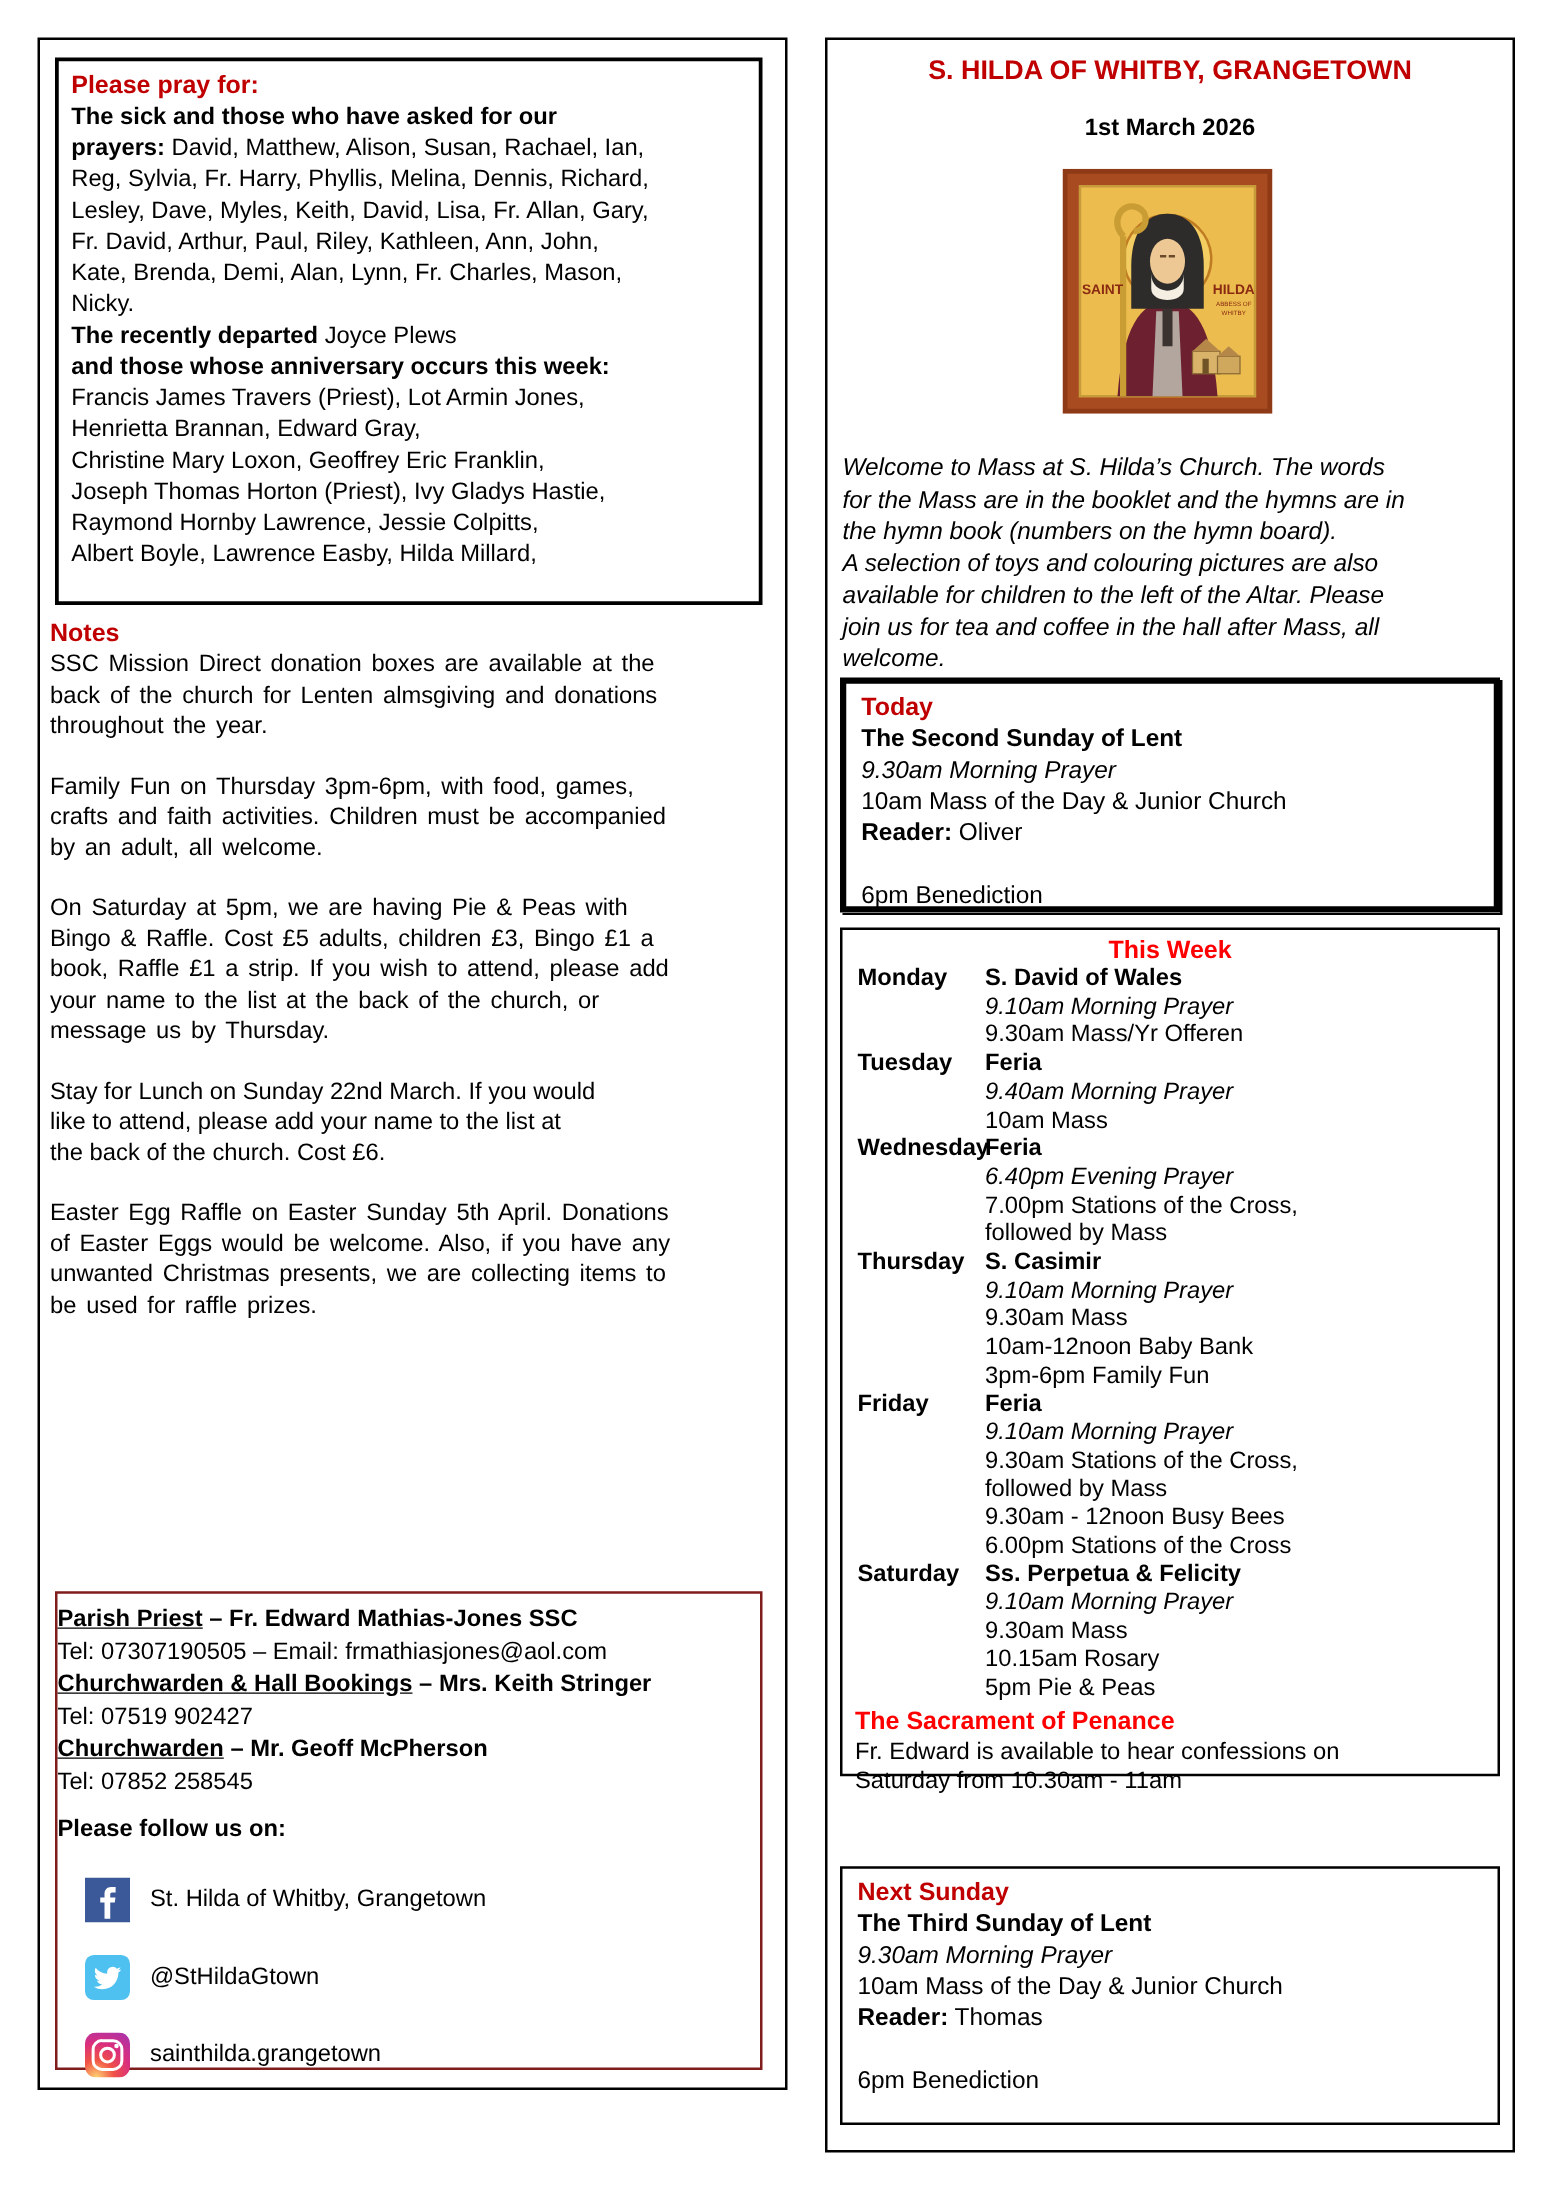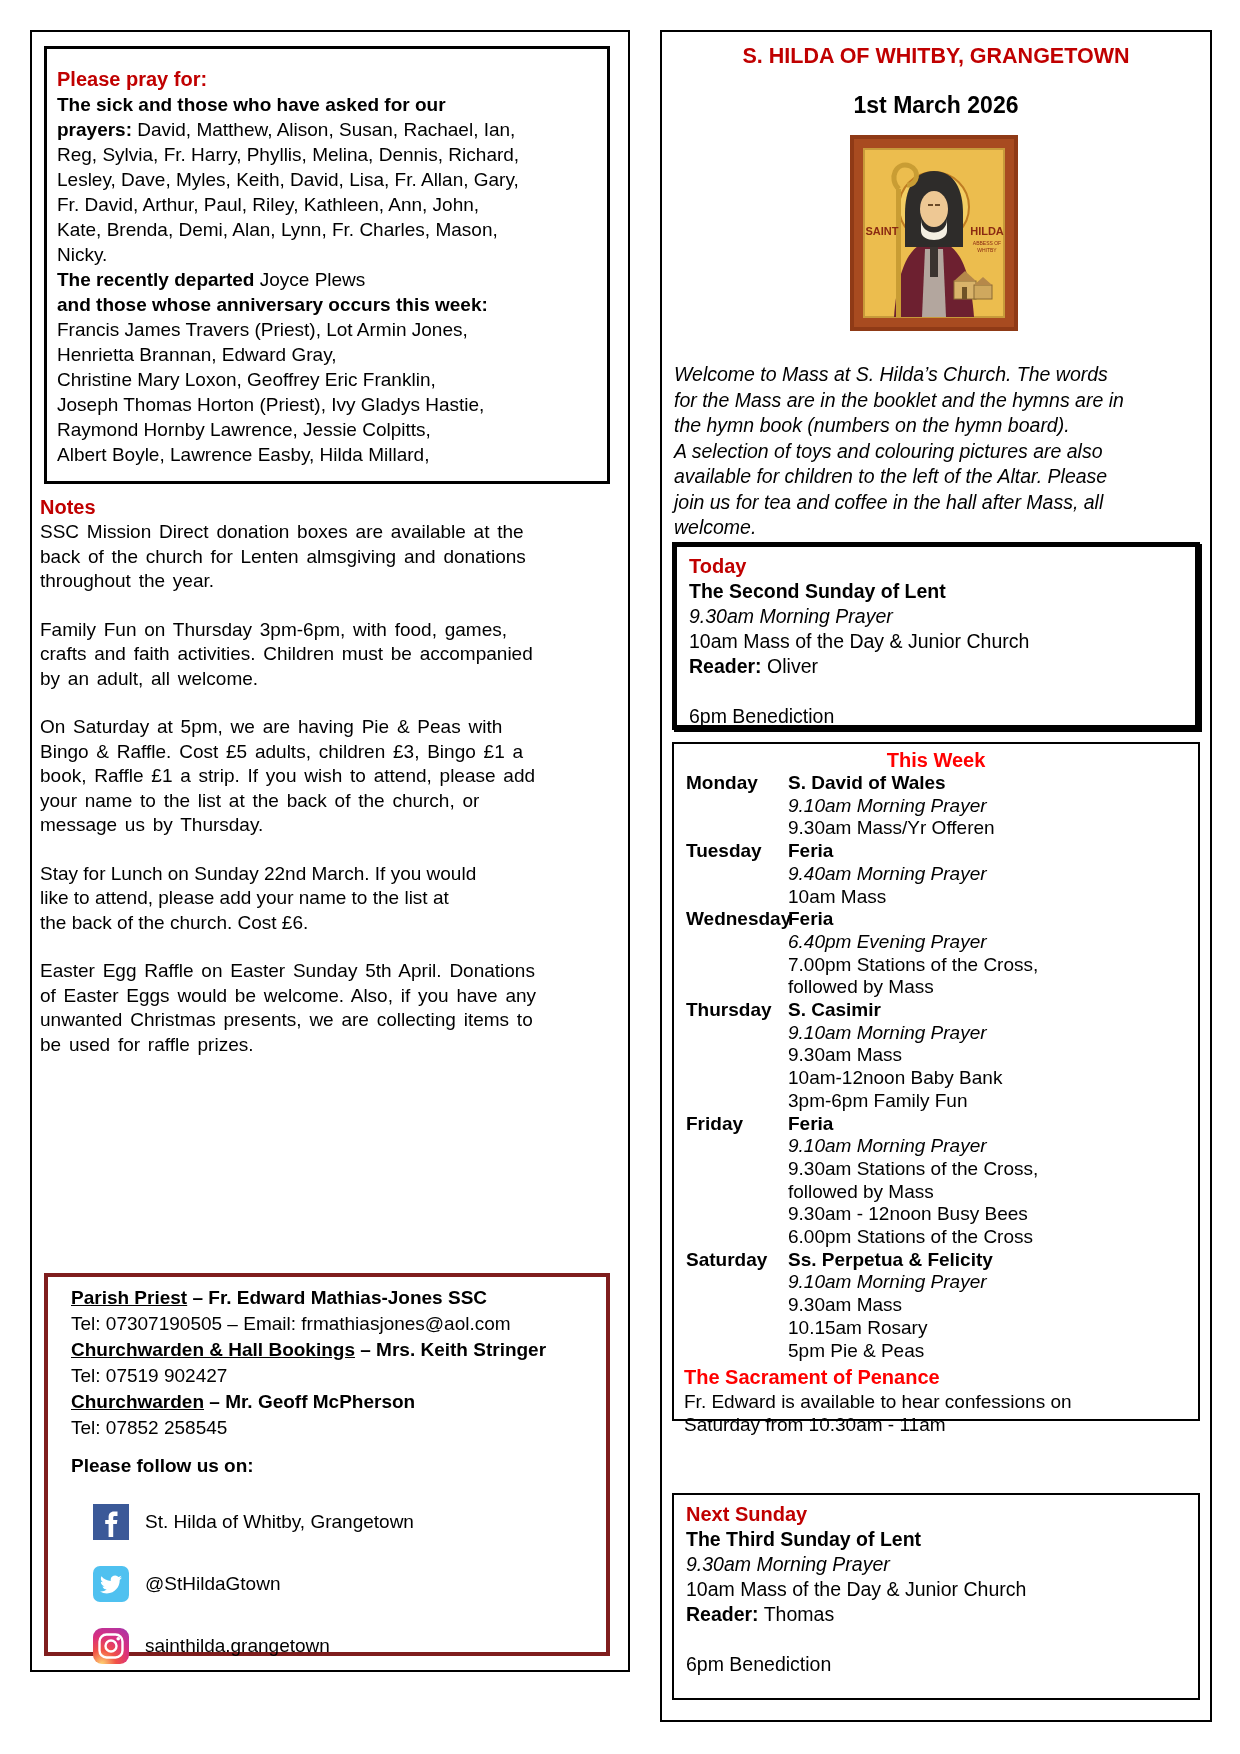--- a/index.html
+++ b/index.html
@@ -1,41 +1,41 @@
 <!DOCTYPE html>
 <html style="--dark-red: #C00000; --bright-red: #FF0000;"><head>
 <meta charset="utf-8">
 <style>
   html,body{margin:0;padding:0;background:#ffffff;}
   #page{position:relative;width:1240px;height:1754px;background:#ffffff;
         font-family:"Liberation Sans","DejaVu Sans",sans-serif;color:#000;overflow:hidden;}
   .abs{position:absolute;box-sizing:border-box;}
   
   #left-box{left:30px;top:30px;width:600px;height:1642px;border:2px solid #000;}
-  #pray-box{left:44px;top:46px;width:566px;height:438px;border:3px solid #000;padding:17px 10px;}
+  #pray-box{left:44px;top:46px;width:566px;height:438px;border:3px solid #000;padding:6px 10px;}
   .red-head{color:var(--dark-red,#C00000);font-weight:bold;font-size:20px;line-height:26px;}
   .tl{font-size:19px;line-height:25px;min-height:25px;white-space:nowrap;}
   .s-bold{font-weight:bold;}
   .s-italic{font-style:italic;}
   #notes{left:40px;top:494px;width:580px;}
   .note-para{font-size:19px;line-height:24.5px;margin-bottom:24px;white-space:pre-line;text-align:left;}
   .note-para.spread{word-spacing:2.5px;}
-  #contact-box{left:44px;top:1273px;width:566px;height:383px;border:4px solid #7f1d1d;padding:8px 23px;}
+  #contact-box{left:44px;top:1273px;width:566px;height:383px;border:2px solid #7f1d1d;padding:8px 0;}
   .contact-line{font-size:19px;line-height:26px;}
   .c-role{font-weight:bold;text-decoration:underline;}
   .c-rest{font-weight:bold;}
   #follow-label{font-size:19px;font-weight:bold;line-height:26px;margin-top:12px;}
   .social-row{display:flex;align-items:center;margin-top:24px;height:38px;}
   .social-icon{width:36px;height:36px;margin-left:22px;flex:0 0 36px;}
   .social-handle{font-size:19px;margin-left:16px;}
   
   #right-box{left:660px;top:30px;width:552px;height:1692px;border:2px solid #000;}
   #church-title{left:660px;top:44px;width:552px;text-align:center;
       color:var(--dark-red,#C00000);font-weight:bold;font-size:21.5px;}
-  #bulletin-date{left:660px;top:92px;width:552px;text-align:center;font-weight:bold;font-size:23px;}
+  #bulletin-date{left:660px;top:92px;width:552px;text-align:center;font-weight:bold;font-size:19px;}
   #saint-icon{left:850px;top:135px;width:168px;height:196px;}
   #welcome{left:674px;top:362px;width:528px;font-style:italic;font-size:19.5px;
       line-height:25.5px;white-space:pre-line;}
   #today-box{left:672px;top:542px;width:528px;height:188px;border:5px solid #000;
       box-shadow:2px 2px 0 #000;padding:6px 12px;}
   #week-box{left:672px;top:742px;width:528px;height:679px;border:2px solid #000;padding:4px 10px;}
   #week-title{text-align:center;color:var(--bright-red,#FF0000);font-weight:bold;font-size:20px;line-height:24px;}
   .sched-row{position:relative;}
   .sched-day{position:absolute;left:2px;top:0;font-weight:bold;font-size:19px;line-height:22.7px;white-space:nowrap;}
   .sched-details{margin-left:104px;}

